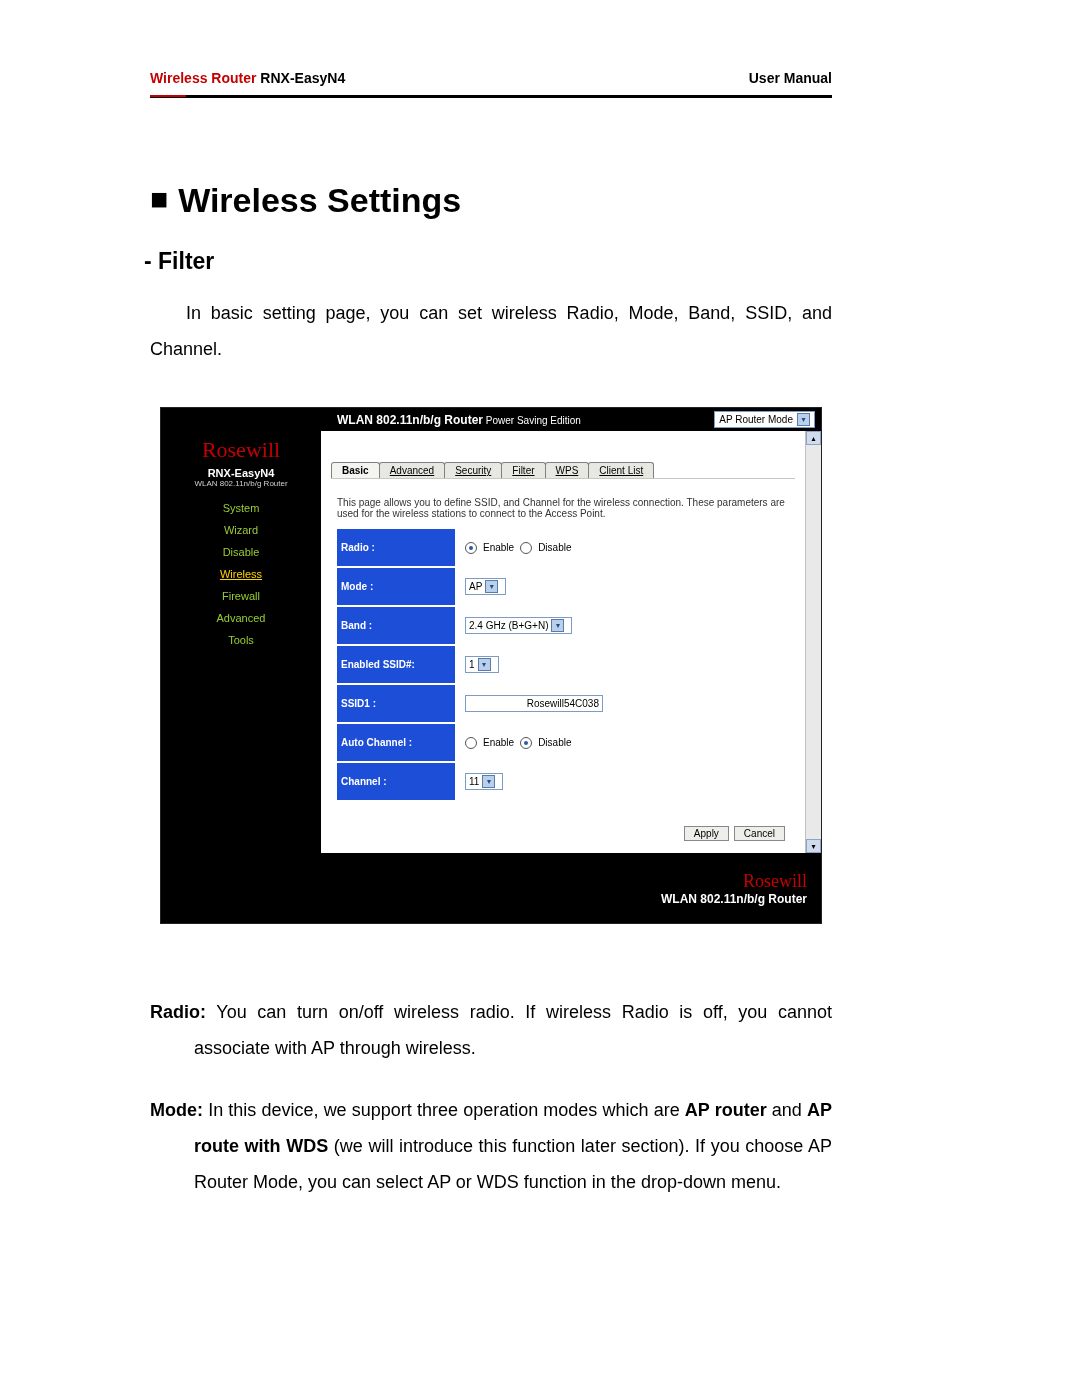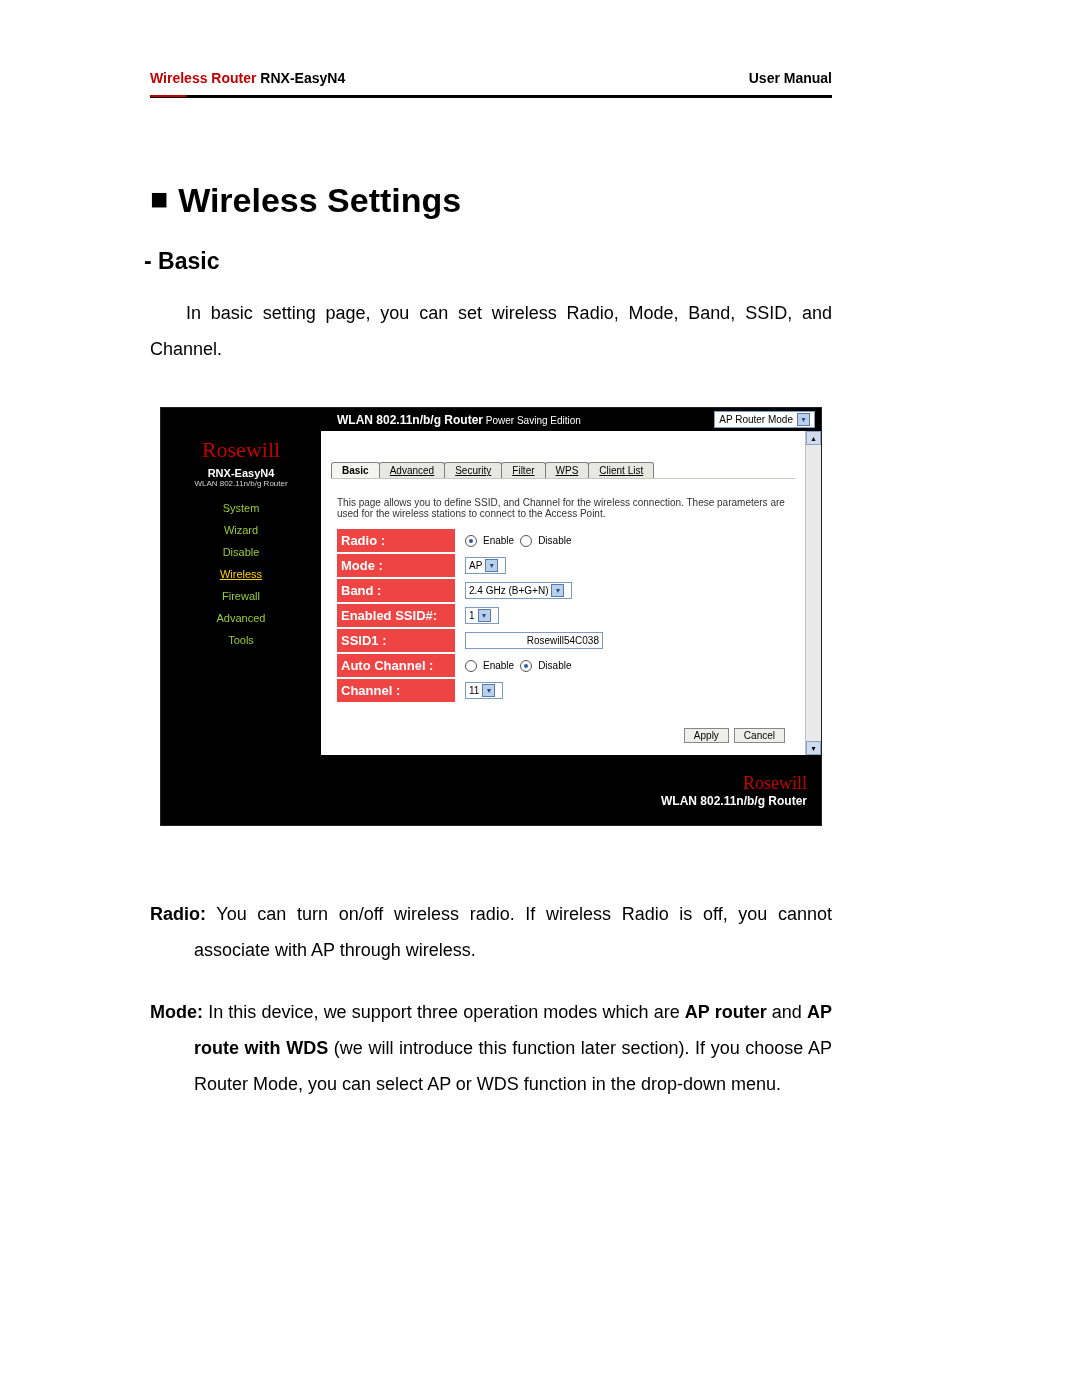--- a/index.html
+++ b/index.html
@@ -181,24 +181,24 @@
   .frm {
     padding: 0 16px 12px 16px;
   }
   .row {
     display: flex;
     align-items: center;
     margin-bottom: 2px;
   }
   .lbl {
     width: 110px;
-    background: #ef4444;
+    background: #1d4ed8;
     color: #fff;
-    font-size: 13px;
-    padding: 4px 4px;
+    font-size: 10px;
+    padding: 13px 4px;
     font-weight: bold;
   }
   .ctl {
     padding-left: 10px;
     font-size: 10px;
     display: flex;
     align-items: center;
     gap: 6px;
   }
   .sel-box {
@@ -276,21 +276,21 @@
       <span class="red">Wireless Router</span><span class="model"> RNX-EasyN4</span>
     </div>
     <div class="hdr-right">User Manual</div>
   </div>
   <div class="hdr-rule"></div>
   <div class="hdr-rule2"></div>
 
   <div class="sec-title">
     <span class="bullet">■</span><span>Wireless Settings</span>
   </div>
-  <div class="sub-title">- Basic</div>
+  <div class="sub-title">- Filter</div>
   <div class="intro-text">In basic setting page, you can set wireless Radio, Mode, Band, SSID, and Channel.</div>
 
   <div class="shot">
 
     <div class="tbar">
       <div class="title">
         <span>WLAN 802.11n/b/g Router</span><span class="ps"> Power Saving Edition</span>
       </div>
       <div class="modebox">
         <span>AP Router Mode</span>

